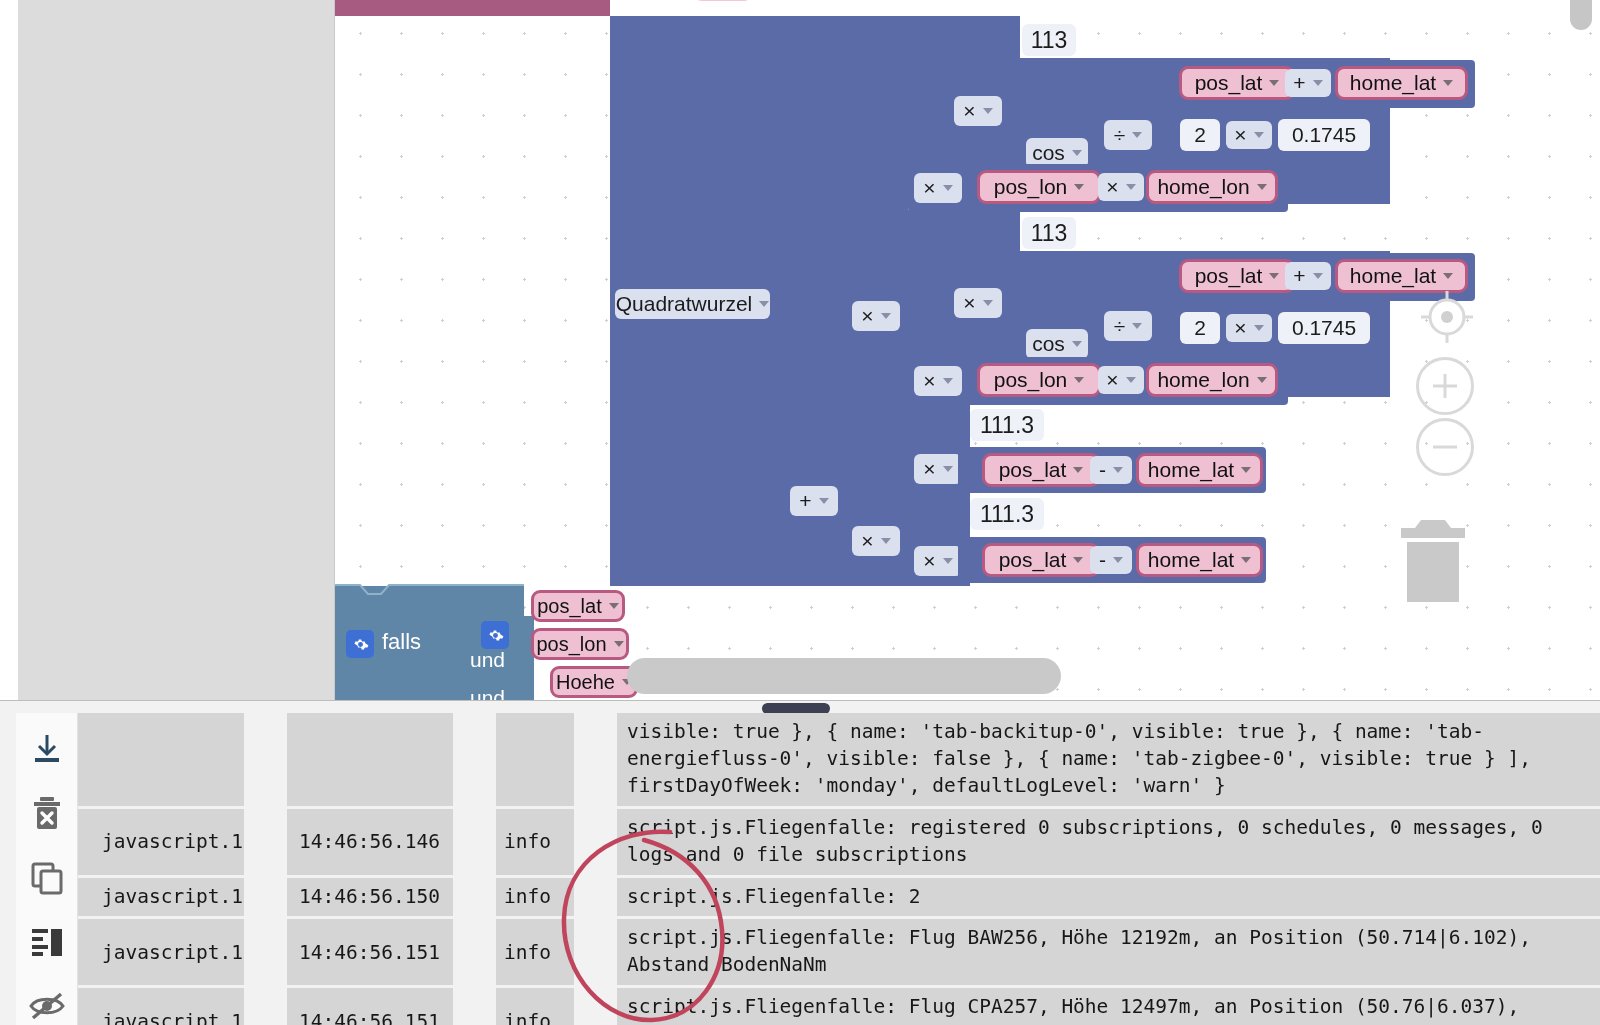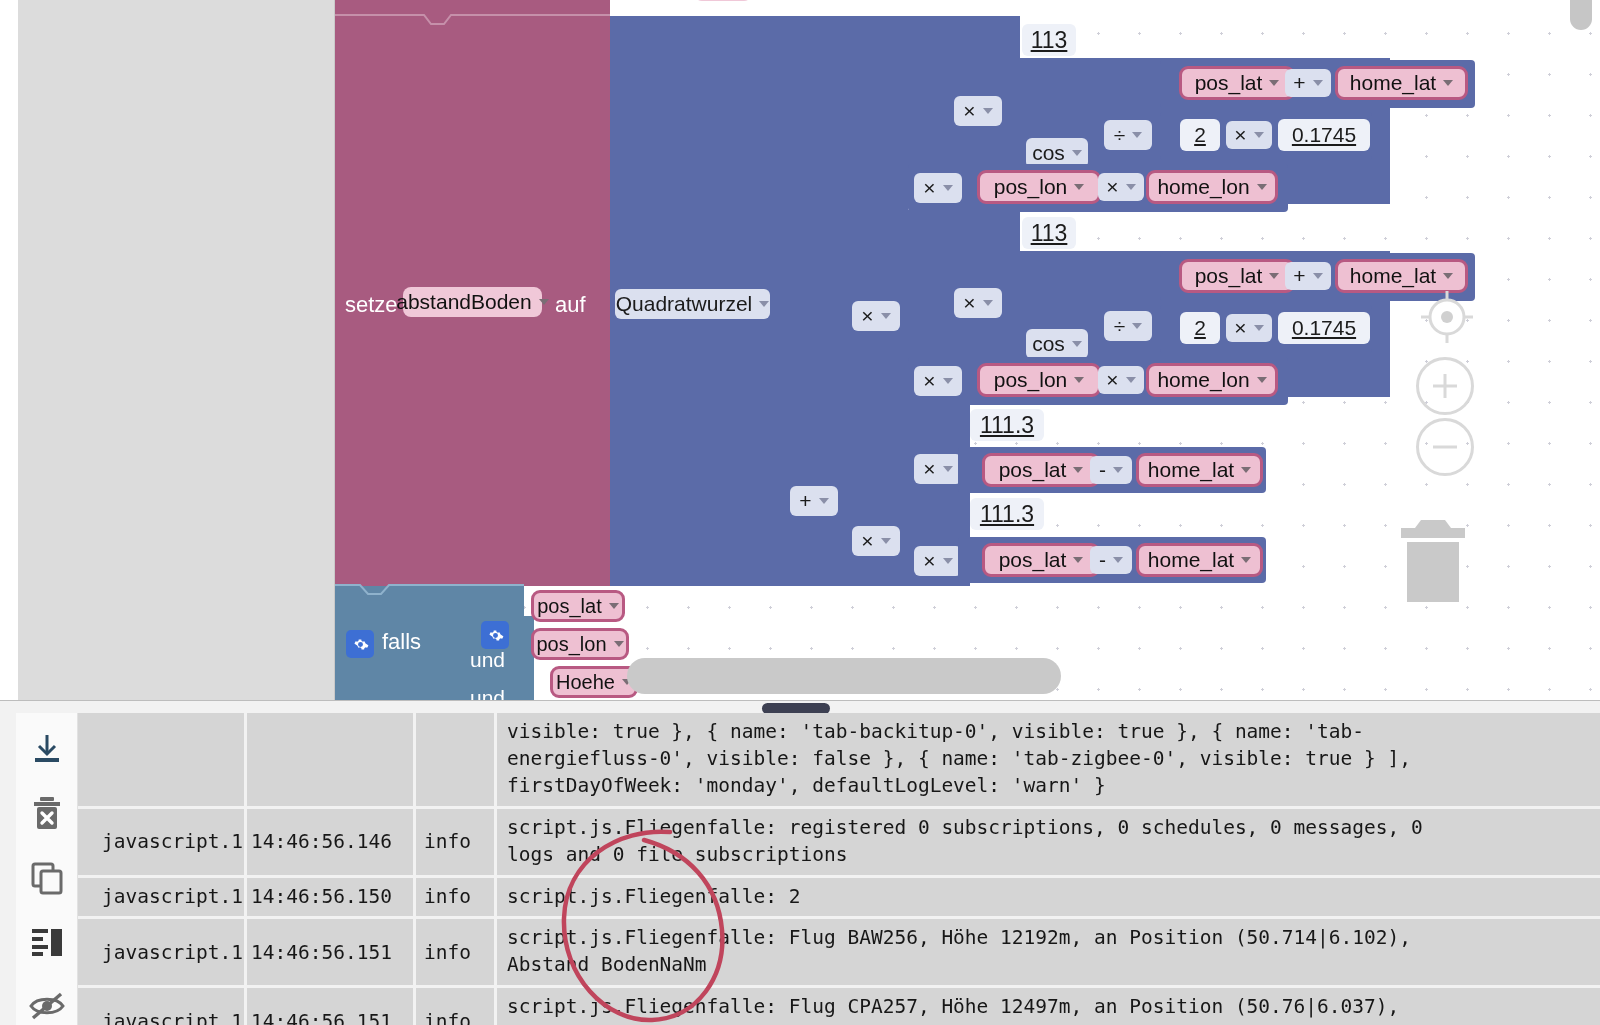--- a/index.html
+++ b/index.html
@@ -33,21 +33,21 @@
   .blue   {background:#5b6ba8;}
   .mag    {background:#a85b80;}
   .steel  {background:#5f86a6;text-align:right;}
 
   
   .field{
     position:absolute;display:flex;align-items:center;justify-content:center;
     background:#dbe0ef;border-radius:6px;color:#1b1b1b;
     font-size:21px;white-space:nowrap;box-sizing:border-box;
   }
-  .field.num{background:#eef1f8;text-decoration:underline;}
+  .field.num{background:#eef1f8;}
   
   .varchip{
     position:absolute;display:flex;align-items:center;justify-content:center;
     background:#eec0d2;border:3px solid #b85982;border-radius:9px;
     color:#111;font-size:21px;white-space:nowrap;box-sizing:border-box;
   }
   .varchip.plain{border:none;background:#f0c8d8;border-radius:8px;}
   .caret{
     display:inline-block;margin-left:7px;border-left:5px solid transparent;
     border-right:5px solid transparent;border-top:6px solid #7a6d75;
@@ -84,23 +84,23 @@
     position:absolute;left:16px;top:12px;width:62px;height:313px;
     background:#fafafa;display:flex;flex-direction:column;
     align-items:center;padding-top:16px;box-sizing:border-box;gap:24px;
     border-right:1px solid #e2e2e2;
   }
   .sb-icon{width:42px;height:42px;display:flex;align-items:center;justify-content:center;}
   #log-table{
     position:absolute;left:78px;top:12px;right:0;height:313px;
     font-family:"DejaVu Sans Mono", monospace;font-size:19.5px;color:#171717;
   }
-  .log-row{display:flex;align-items:stretch;margin-bottom:3px;}
+  .log-row{display:flex;align-items:stretch;margin-bottom:3px;gap:40px;}
   .c-src {width:166px;flex:0 0 166px;background:#d5d5d5;padding:6px 24px;box-sizing:border-box;}
-  .c-time{width:166px;flex:0 0 166px;background:#d5d5d5;padding:6px 4px;box-sizing:border-box;margin-left:3px;}
+  .c-time{width:166px;flex:0 0 166px;background:#d5d5d5;padding:6px 12px;box-sizing:border-box;margin-left:3px;}
   .c-lvl {width:78px; flex:0 0 78px; background:#d5d5d5;padding:6px 8px;box-sizing:border-box;margin-left:3px;}
   .c-msg {flex:1 1 auto;background:#d5d5d5;padding:6px 10px;box-sizing:border-box;margin-left:3px;
           white-space:pre-wrap;line-height:1.38;}
   .log-row.tall .c-src,.log-row.tall .c-time,.log-row.tall .c-lvl{display:flex;align-items:center;}
 
   
   #annotation{position:absolute;left:540;top:830px;pointer-events:none;z-index:80;}
 </style>
 </head>
 <body>
@@ -109,32 +109,20 @@
 
   <div id="canvas">
 
     <div class="scroll-v" style="top:-26px;right:8px;"></div>
 
     <div class="varchip plain" style="left:694px;top:-23px;width:58px;height:24px;">
       <span>obj</span>
     </div>
 
     <div class="blk mag" style="left:334px;top:-30px;width:276px;height:46px;border-radius:0 0 0 0;"></div>
-    <div class="blk mag" style="left:334px;top:16px;width:276px;height:570px;">
-
-      <svg style="position:absolute;left:0;top:-3px;" width="276" height="14">
-        <path d="M0,2 L90,2 L97,11 L110,11 L117,2 L276,2" fill="none" stroke="#c690aa" stroke-width="2"></path>
-      </svg>
-      <span class="lbl" style="left:11px;top:276px;">setze</span>
-      <div class="varchip plain" style="left:69px;top:271px;width:139px;height:30px;font-size:21px;">
-        <span>abstandBoden</span>
-          <i class="caret"></i>
-      </div>
-      <span class="lbl" style="left:221px;top:276px;">auf</span>
-    </div>
 
     <div class="blk blue" style="left:610px;top:16px;width:172px;height:570px;">
       <div class="field" style="left:5px;top:273px;width:155px;height:30px;">
         <span>Quadratwurzel</span>
           <i class="caret light"></i>
       </div>
     </div>
 
     <div class="blk blue" style="left:782px;top:16px;width:64px;height:570px;">
       <div class="field" style="left:8px;top:470px;width:48px;height:30px;">

